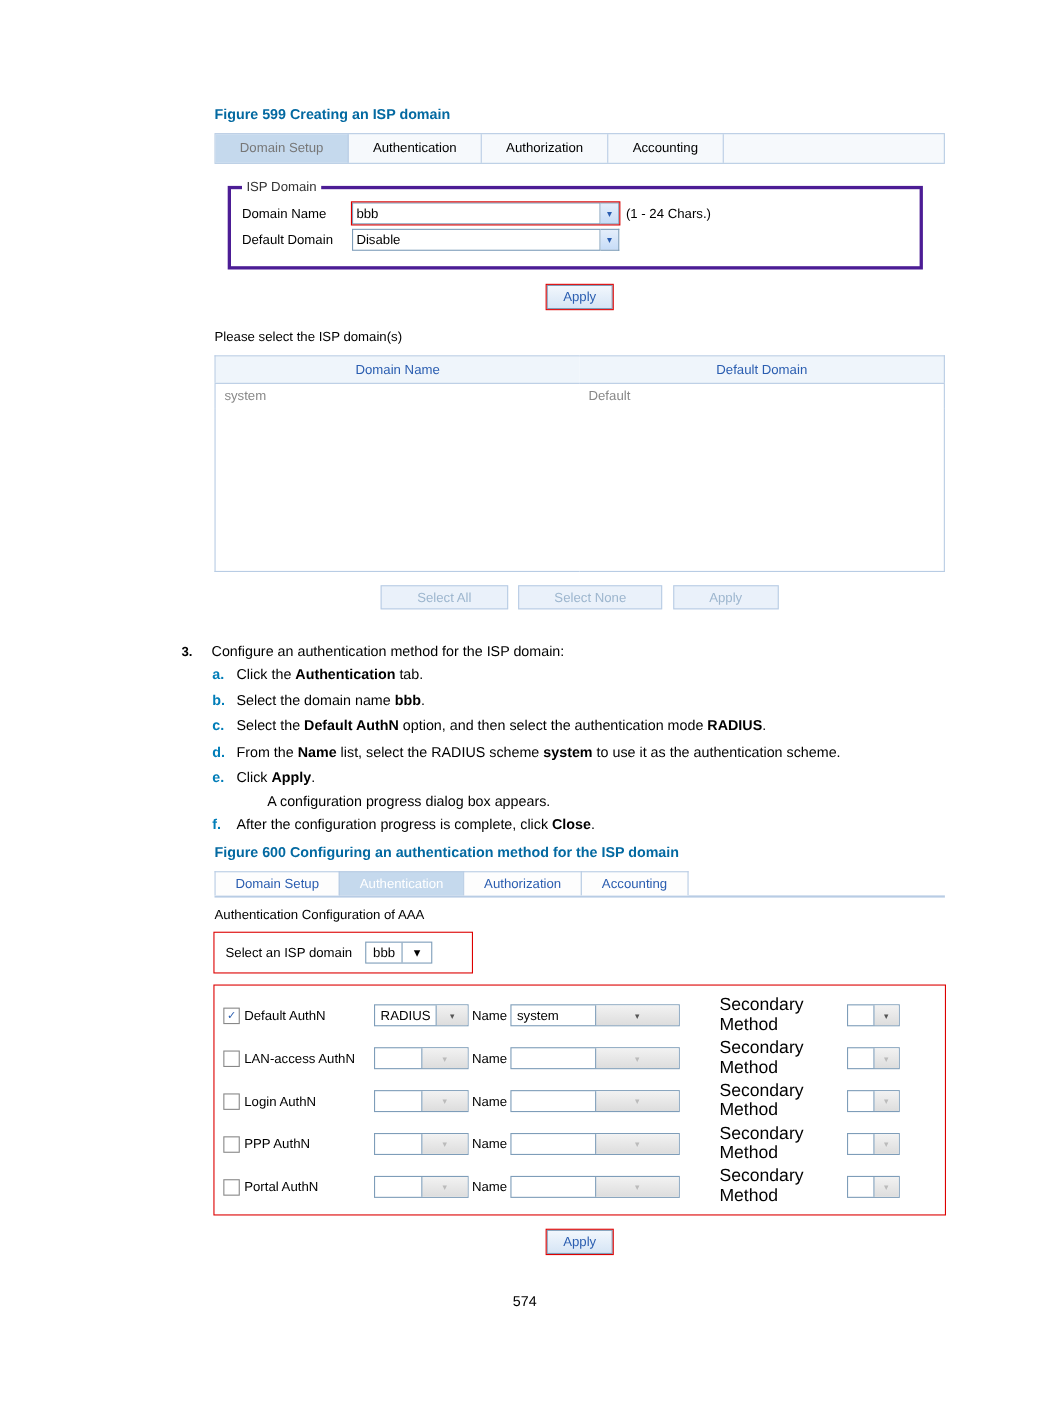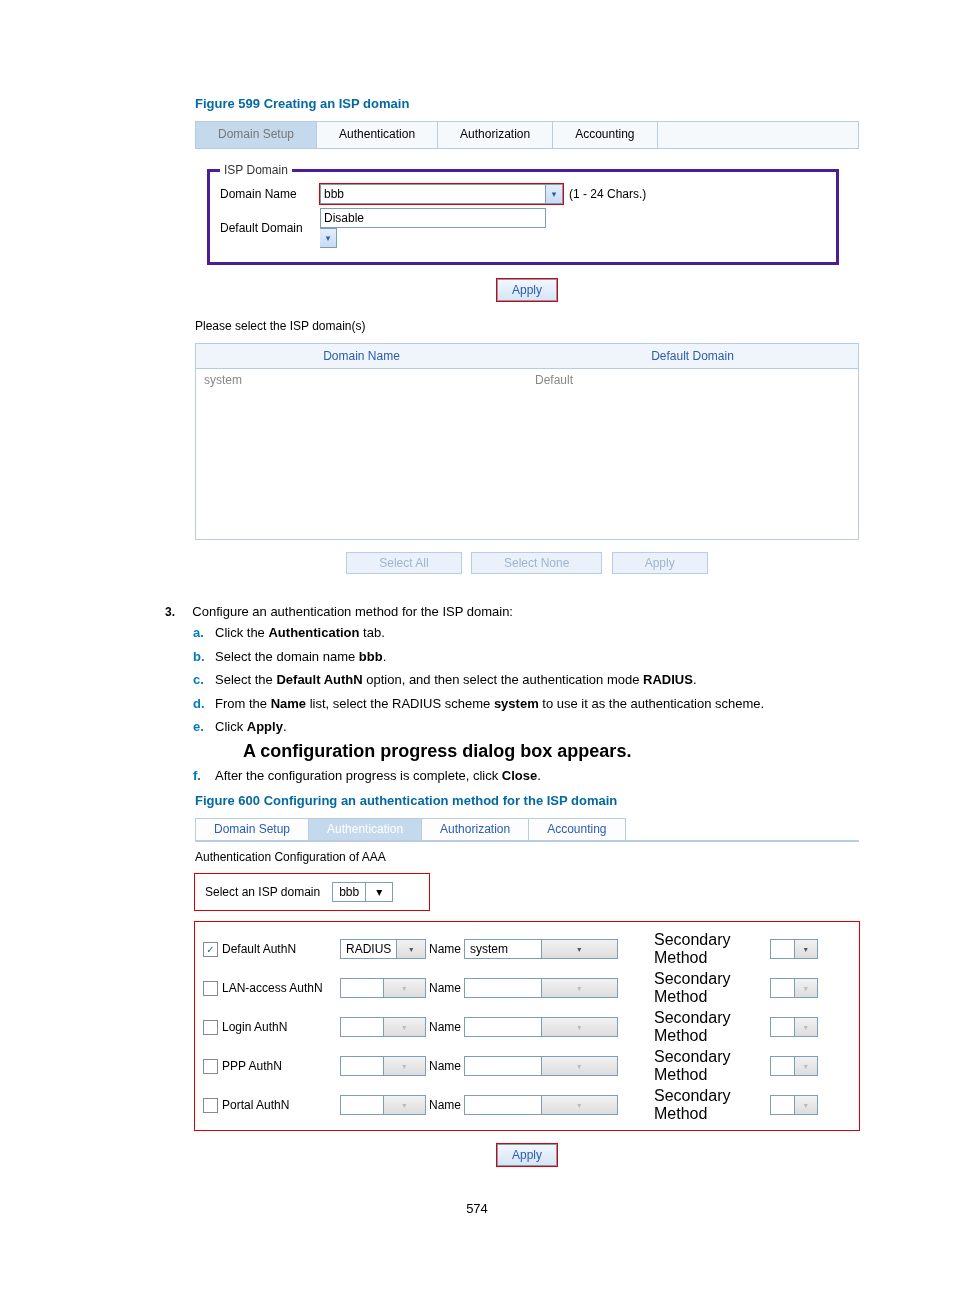--- a/index.html
+++ b/index.html
@@ -119,21 +119,21 @@
     margin: 0 3px;
   }
   
   .instr { margin: 30px 0 8px 70px; }
   .ol-main { list-style:none; padding:0; margin:0; }
   .ol-main > li { margin-bottom:6px; }
   .ol-main .num { display:inline-block; width:24px; font-weight:bold; }
   .ol-sub { list-style:none; padding:0; margin:4px 0 0 28px; }
   .ol-sub > li { margin:4px 0; padding-left:22px; position:relative; font-size:13px; line-height:1.5; }
   .ol-sub > li .subnum { position:absolute; left:0; color:#007db8; font-weight:bold; }
-  .inset-line { margin:4px 0 4px 50px; font-size:18px;font-weight:bold; }
+  .inset-line { margin:4px 0 4px 50px; font-size:13px; }
 
   
   .fig600 { margin-left:100px; }
   .tabs2 {
     display:flex;
     height:22px;
     border-bottom: 2px solid #b8cce4;
   }
   .tab2 {
     padding:3px 18px;
@@ -212,21 +212,21 @@
       <div class="row599">
         <span class="lbl599">Domain Name</span>
         <span class="redbox" style="display:flex;">
           <input class="inputbox" style="width: 218px;" value="bbb">
           <span class="dropdown-arrow">▾</span>
         </span>
         <span class="hint">(1 - 24 Chars.)</span>
       </div>
       <div class="row599">
         <span class="lbl599">Default Domain</span>
-        <span style="display:flex;flex-direction:column;">
+        <span style="display:flex;">
           <input class="inputbox" style="width: 218px;" value="Disable">
           <span class="dropdown-arrow">▾</span>
         </span>
       </div>
     </div>
 
     <div class="apply-wrap">
       <button class="btn-apply red">Apply</button>
     </div>
 

